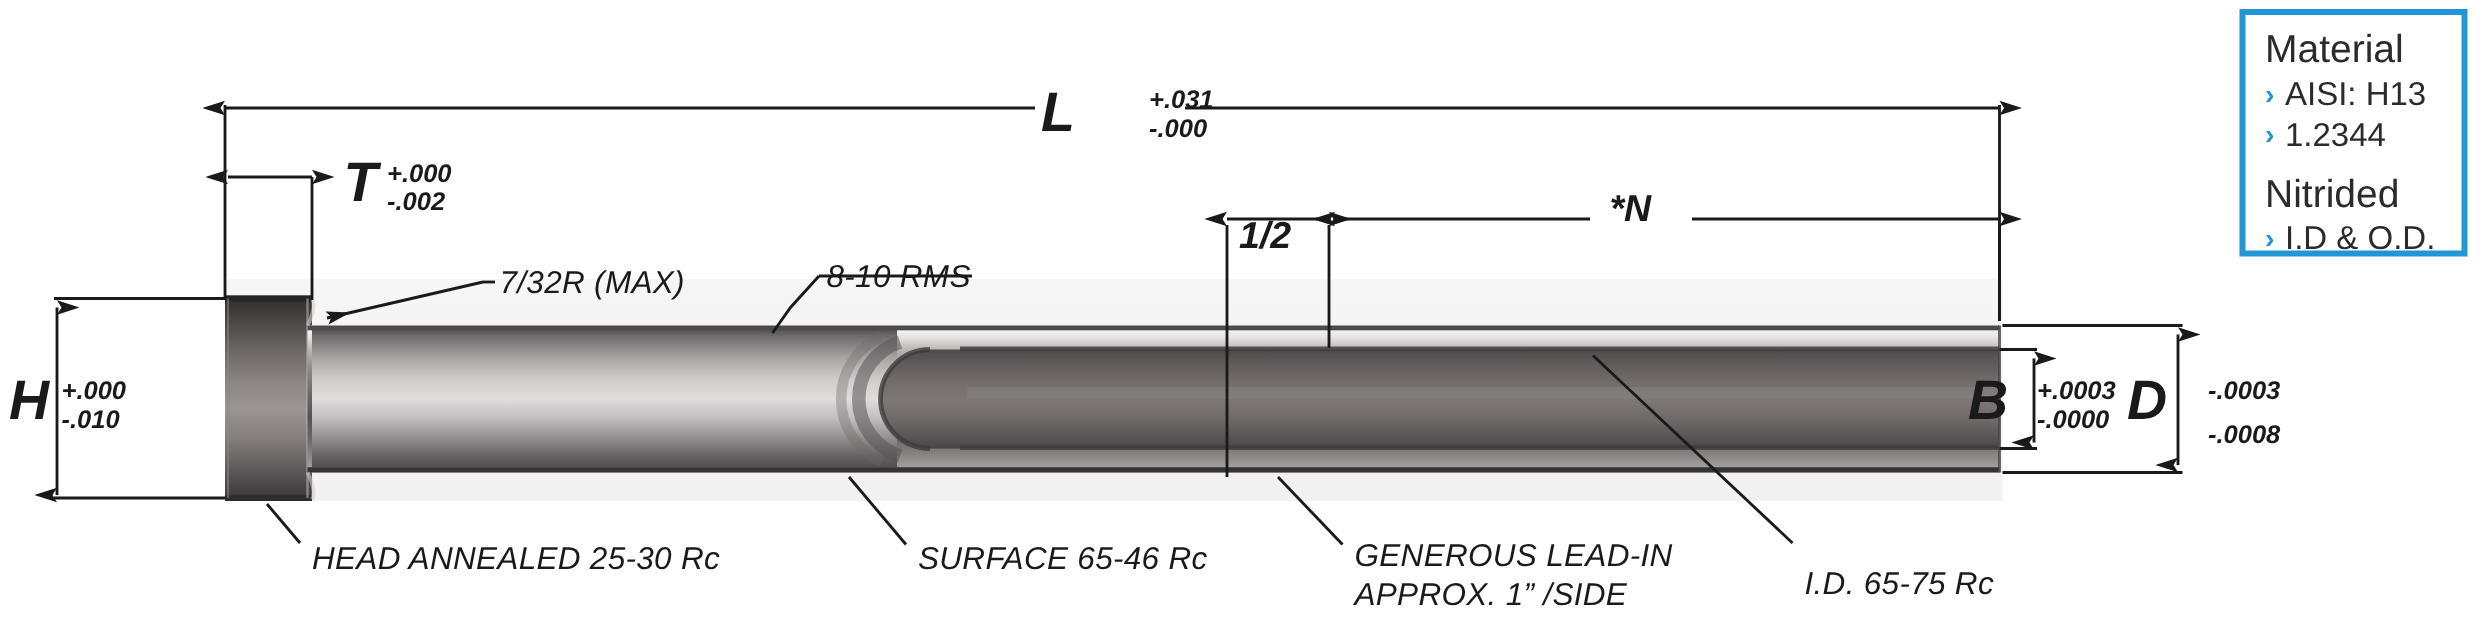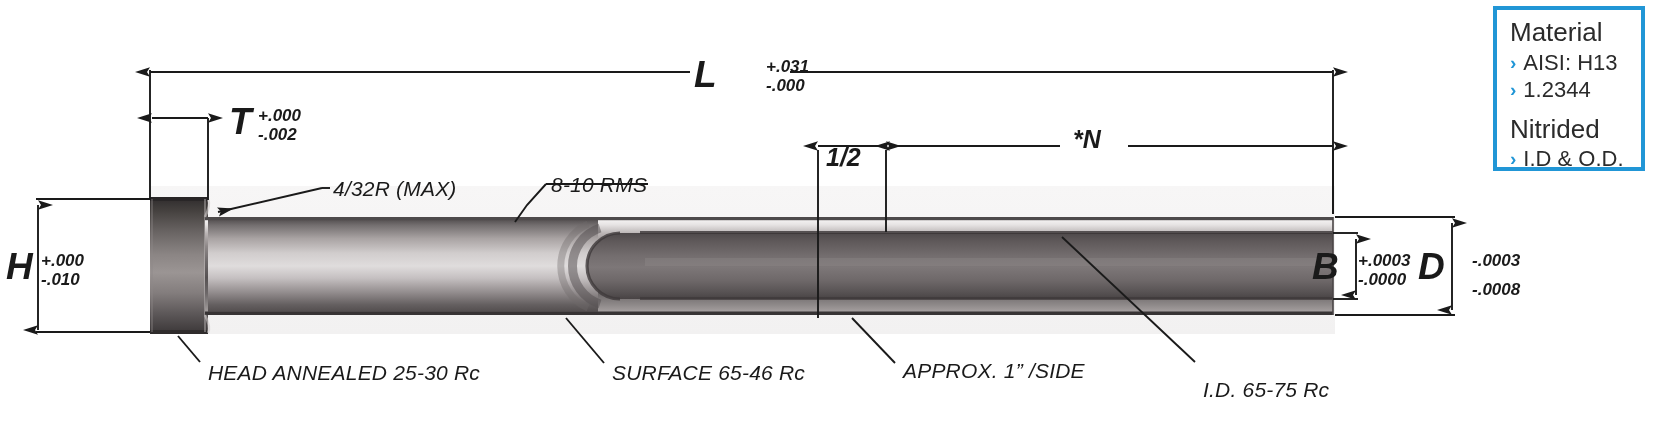--- a/index.html
+++ b/index.html
@@ -291,29 +291,30 @@
     <div>+.0003</div>
     <div>-.0000</div>
   </div>
 
   <div class="txt dimletter" style="left:1418px; top:248px;">D</div>
   <div class="tolstack" style="left:1472px; top:247px; line-height:1.7;">
     <div>-.0003</div>
     <div>-.0008</div>
   </div>
 
-  <div class="txt note" style="left:333px; top:178px;">4/32R (MAX)</div>
+  <div class="txt note" style="left:333px; top:178px;">7/32R (MAX)</div>
 
   <div class="txt note" style="left:551px; top:174px;">8-10 RMS</div>
 
   <div class="txt note" style="left:208px; top:362px;">HEAD ANNEALED 25-30 Rc</div>
 
   <div class="txt note" style="left:612px; top:362px;">SURFACE 65-46 Rc</div>
 
   <div class="note2" style="position:absolute; left:903px; top:358px;">
+    <div>GENEROUS LEAD-IN</div>
     <div>APPROX. 1” /SIDE</div>
   </div>
 
   <div class="txt note" style="left:1203px; top:379px;">I.D. 65-75 Rc</div>
 
   <div id="matbox">
     <div class="mat-head">Material</div>
 
     <div class="mat-row">
       <span class="mat-chev">›</span>

